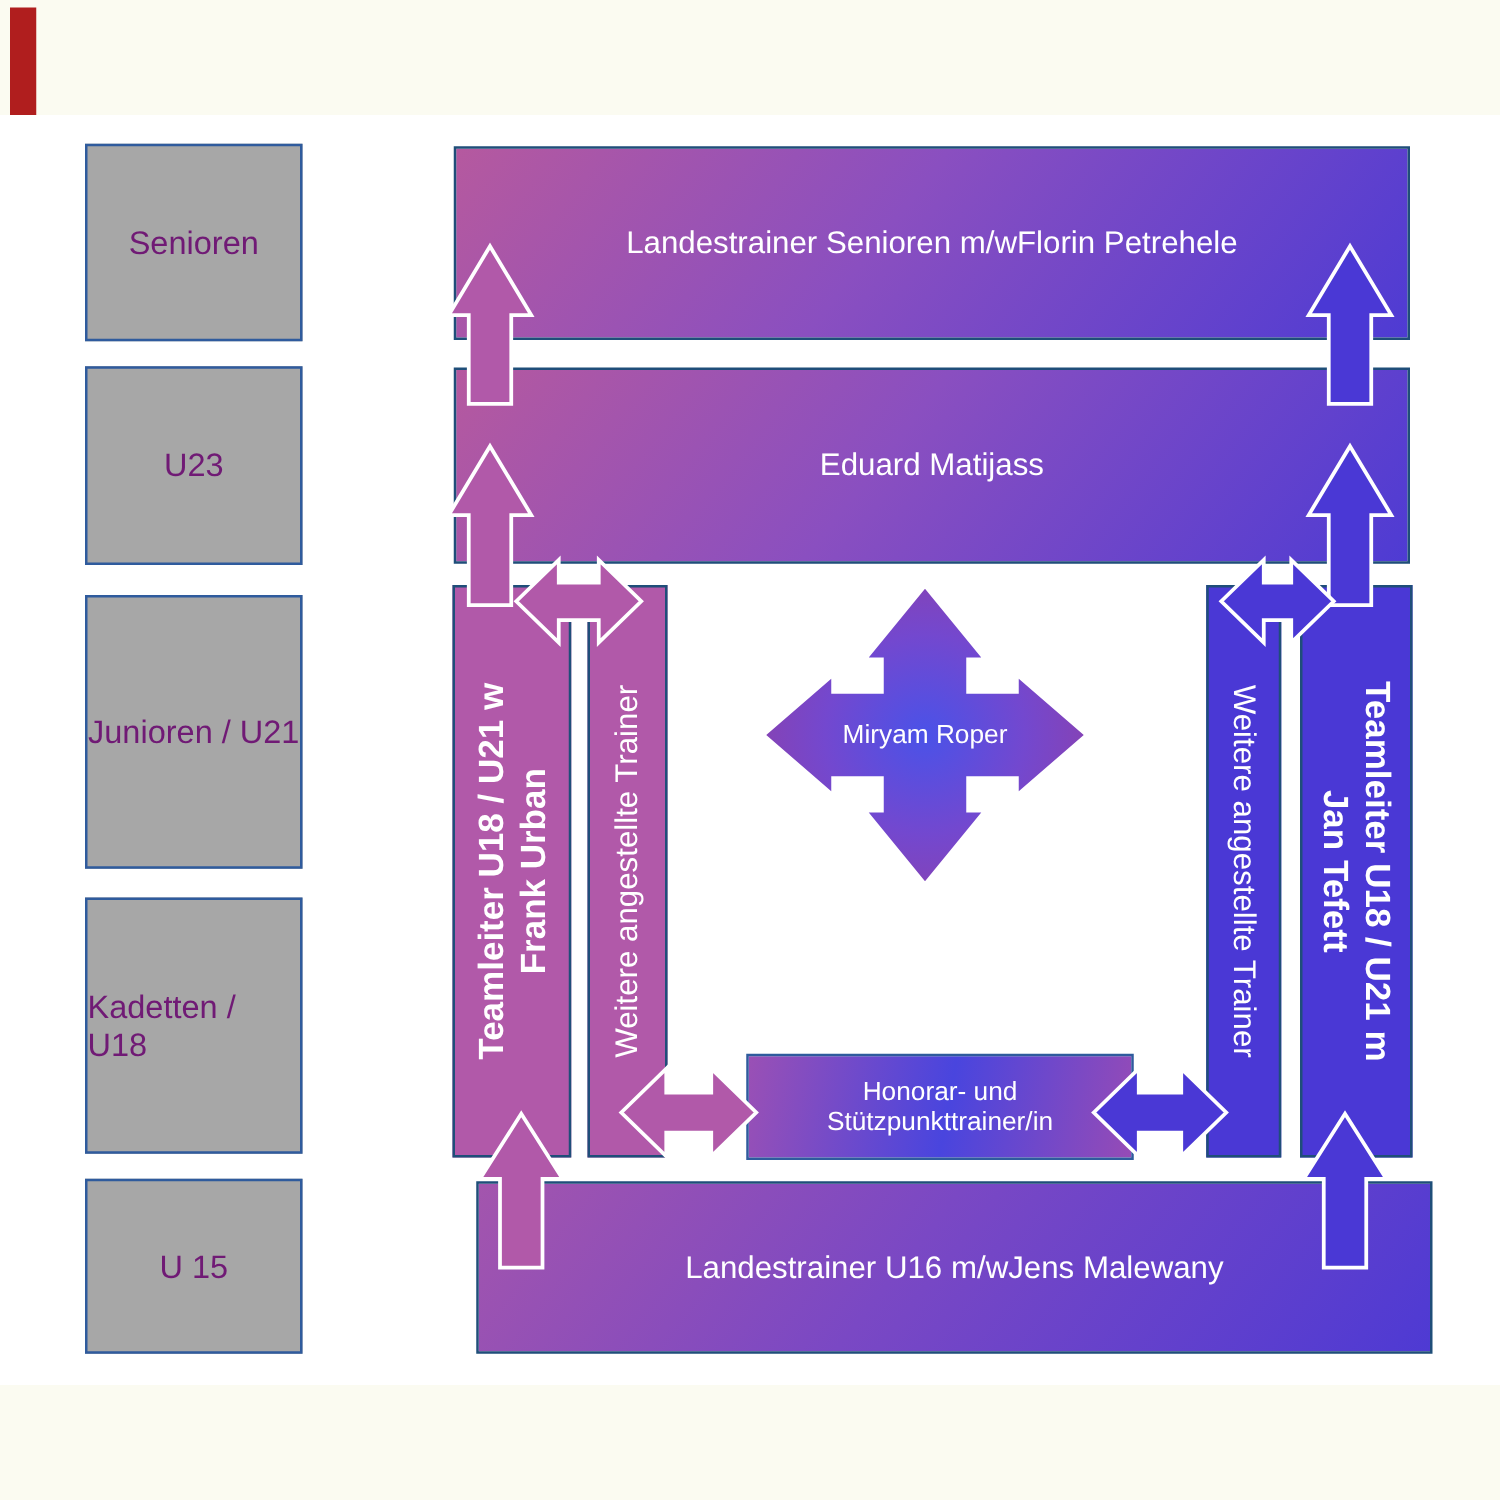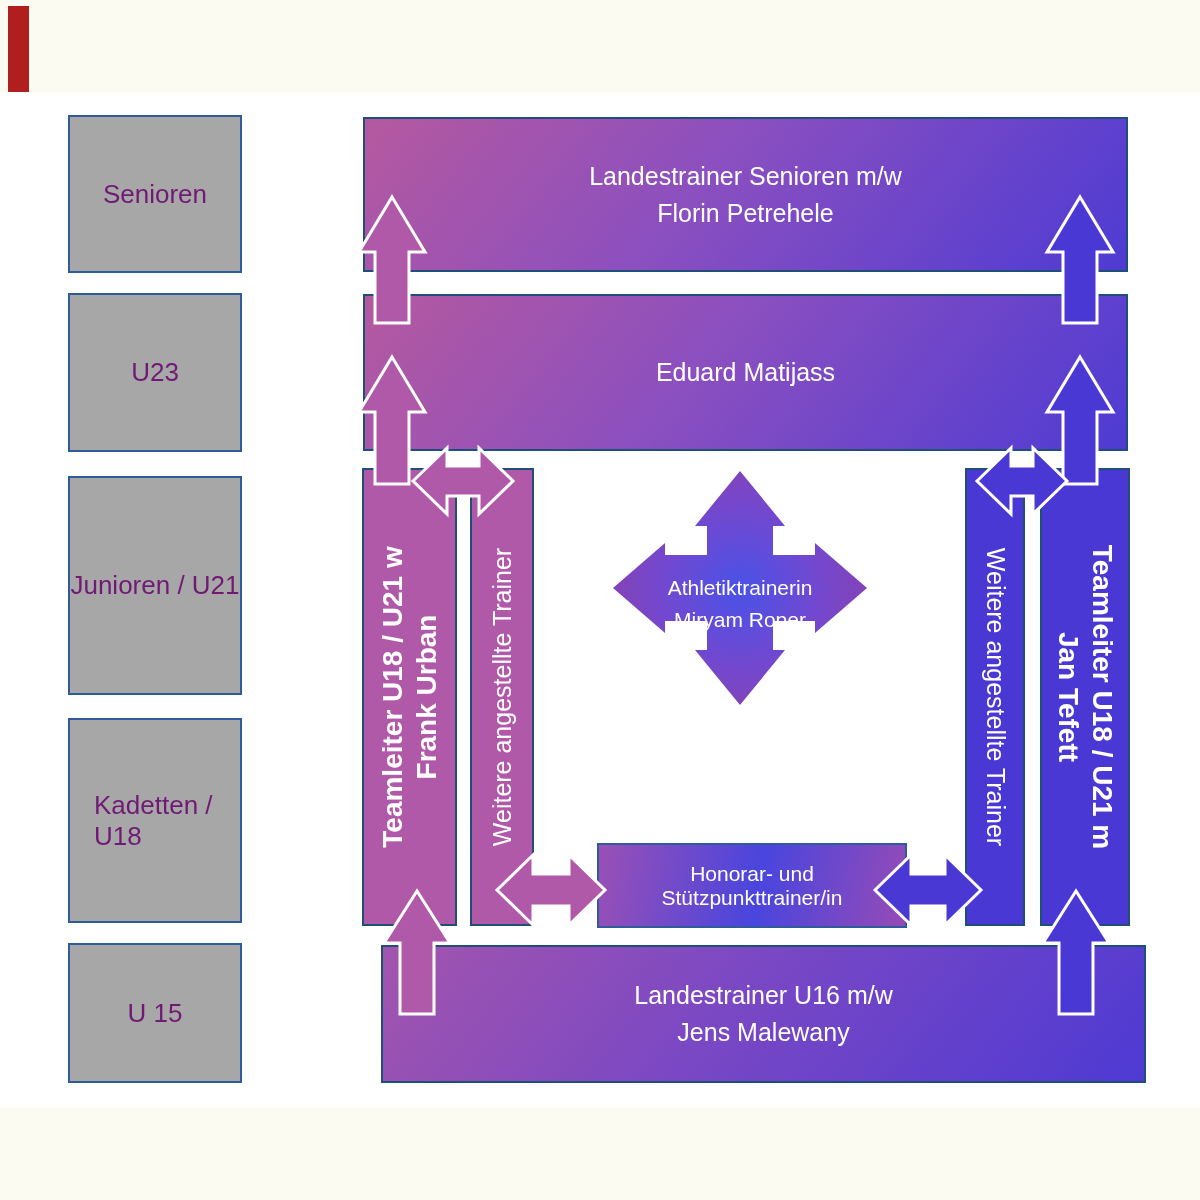--- a/index.html
+++ b/index.html
@@ -11,26 +11,26 @@
   
   #redshape{left:8px;top:6px;width:21px;height:88px;background:#b01e1e;}
 
   
   .graybox{left:68px;width:174px;background:#a7a7a7;border:2px solid #2f5b9d;
            display:flex;align-items:center;justify-content:center;
            color:#701a75;font-size:26px;}
   #gb-senioren{top:115px;height:158px;}
   #gb-u23{top:293px;height:159px;}
   #gb-junioren{top:476px;height:219px;}
-  #gb-kadetten{top:718px;height:205px;padding-left:24px;}
+  #gb-kadetten{top:718px;height:205px;}
   #gb-u15{top:943px;height:140px;}
 
   
   .hbar{left:363px;width:765px;border:2px solid #1f4e79;
-        display:flex;flex-direction:column;align-items:center;justify-content:center;
+        display:flex;align-items:center;justify-content:center;
         color:#ffffff;font-size:25px;line-height:37px;text-align:center;
         background:linear-gradient(128deg,#b5599f 0%,#8a4fc0 45%,#4e3bd3 100%);}
   #bar-senioren{top:117px;height:155px;}
   #bar-u23{top:294px;height:157px;}
   #bar-u16{top:945px;height:138px;background:linear-gradient(128deg,#a355ad 0%,#7a48c4 45%,#4e3ad3 100%);margin-left:18px;}
 
   
   .vbar{top:468px;height:458px;border:2px solid #1f4e79;}
   .vbar .rot{position:absolute;left:50%;top:50%;white-space:nowrap;text-align:center;color:#ffffff;}
   .rot-ccw{transform:translate(-50%,-50%) rotate(-90deg);}
@@ -141,17 +141,16 @@
     <polygon class="arrow-blue" points="1076,891 1109,943 1093,943 1093,1014 1059,1014 1059,943 1043,943"></polygon>
 
     <polygon class="arrow-pink" points="413,481 447,448 447,466 479,466 479,448 513,481 479,514 479,496 447,496 447,514"></polygon>
     <polygon class="arrow-pink" points="497,890 533,855 533,874 569,874 569,855 605,890 569,925 569,906 533,906 533,925"></polygon>
 
     <polygon class="arrow-blue" points="977,481 1011,448 1011,466 1033,466 1033,448 1067,481 1033,514 1033,496 1011,496 1011,514"></polygon>
     <polygon class="arrow-blue" points="875,890 911,855 911,874 945,874 945,855 981,890 945,925 945,906 911,906 911,925"></polygon>
   </svg>
 
   <div id="crosstext" class="abs">
-    <div>Athletiktrainerin</div>
     <div>Miryam Roper</div>
   </div>
 
 </div>
 
 </body></html>

